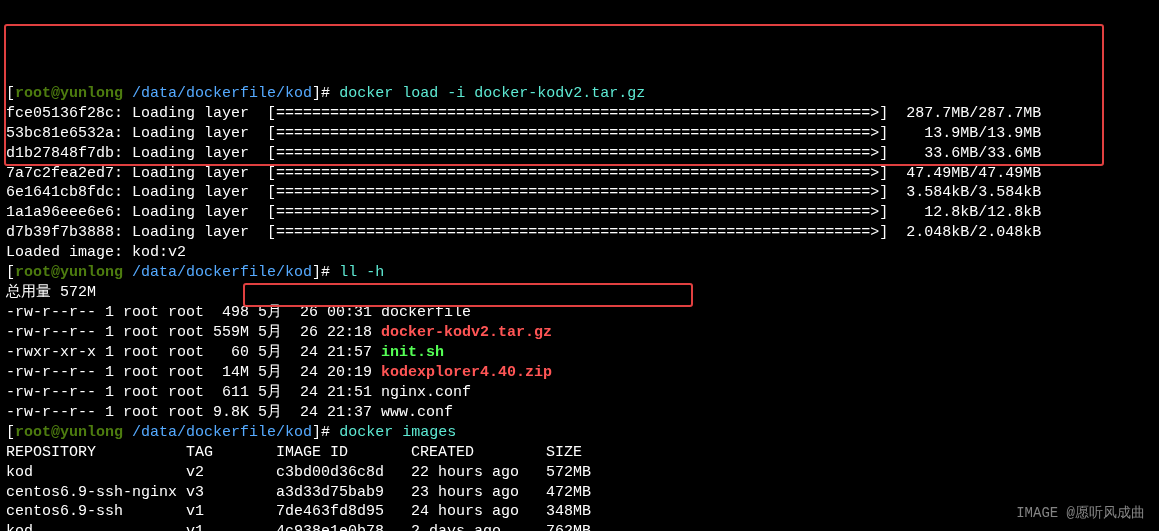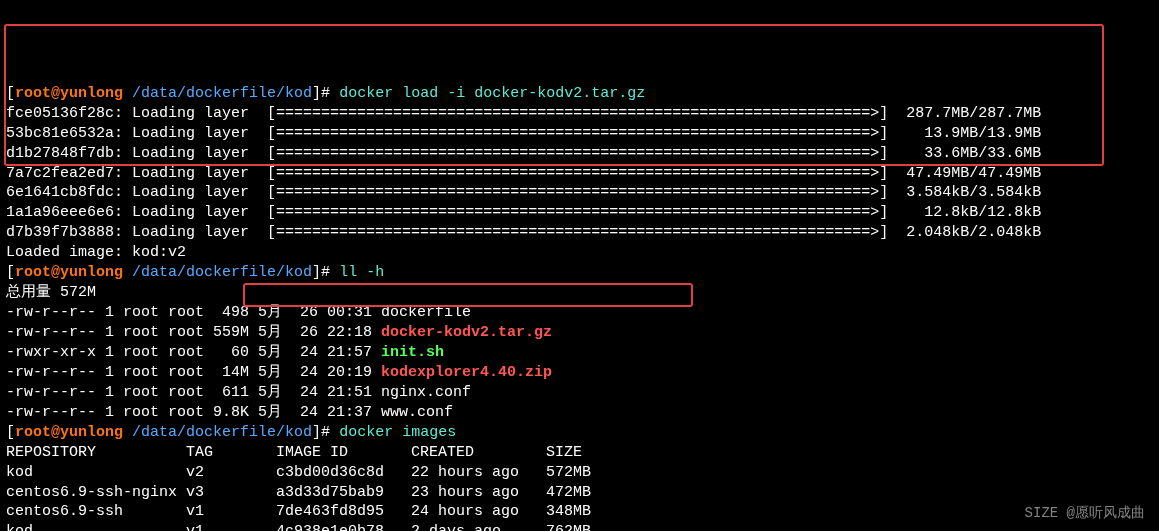--- a/index.html
+++ b/index.html
@@ -10,21 +10,21 @@
       font-size: 15px;
       line-height: 1.33;
       padding: 4px 6px;
       width: 1159px;
       height: 531px;
       overflow: hidden;
       white-space: pre;
       position: relative;
     }
     .bracket { color: #fff; }
-    .user-host { color: #f97316; font-weight: bold; }
+    .user-host { color: #4d7c0f; font-weight: bold; }
     .path { color: #55aaff; font-weight: normal; }
     .cmd { color: #5eead4; }
     .white { color: #fff; }
     .green { color: #55ff55; font-weight: bold; text-align: right; }
     .red { color: #ff5555; font-weight: bold; margin-top: 36px; }
     .box-red {
       border: 2px solid #e04040;
       border-radius: 3px;
       position: absolute;
     }
@@ -42,16 +42,16 @@
   </style>
 </head>
 <body>
 
 
 
 <div id="terminal"><span class="line"><span class="bracket">[</span><span class="user-host">root@yunlong</span> <span class="path">/data/dockerfile/kod</span><span class="bracket">]#</span> <span class="cmd">docker load -i docker-kodv2.tar.gz</span></span><span class="line"><span>fce05136f28c</span>: <span>Loading layer</span>  <span>[==================================================================&gt;]</span>  <span>287.7MB/287.7MB</span></span><span class="line"><span>53bc81e6532a</span>: <span>Loading layer</span>  <span>[==================================================================&gt;]</span>  <span>  13.9MB/13.9MB</span></span><span class="line"><span>d1b27848f7db</span>: <span>Loading layer</span>  <span>[==================================================================&gt;]</span>  <span>  33.6MB/33.6MB</span></span><span class="line"><span>7a7c2fea2ed7</span>: <span>Loading layer</span>  <span>[==================================================================&gt;]</span>  <span>47.49MB/47.49MB</span></span><span class="line"><span>6e1641cb8fdc</span>: <span>Loading layer</span>  <span>[==================================================================&gt;]</span>  <span>3.584kB/3.584kB</span></span><span class="line"><span>1a1a96eee6e6</span>: <span>Loading layer</span>  <span>[==================================================================&gt;]</span>  <span>  12.8kB/12.8kB</span></span><span class="line"><span>d7b39f7b3888</span>: <span>Loading layer</span>  <span>[==================================================================&gt;]</span>  <span>2.048kB/2.048kB</span></span><span class="line">Loaded image: kod:v2</span><span class="line"><span class="bracket">[</span><span class="user-host">root@yunlong</span> <span class="path">/data/dockerfile/kod</span><span class="bracket">]#</span> <span class="cmd">ll -h</span></span><span class="line">总用量 572M</span><span class="line"><span>-rw-r--r-- 1 root root  498 5月  26 00:31 </span><span class="white">dockerfile</span></span><span class="line"><span>-rw-r--r-- 1 root root 559M 5月  26 22:18 </span><span class="red">docker-kodv2.tar.gz</span></span><span class="line"><span>-rwxr-xr-x 1 root root   60 5月  24 21:57 </span><span class="green">init.sh</span></span><span class="line"><span>-rw-r--r-- 1 root root  14M 5月  24 20:19 </span><span class="red">kodexplorer4.40.zip</span></span><span class="line"><span>-rw-r--r-- 1 root root  611 5月  24 21:51 </span><span class="white">nginx.conf</span></span><span class="line"><span>-rw-r--r-- 1 root root 9.8K 5月  24 21:37 </span><span class="white">www.conf</span></span><span class="line"><span class="bracket">[</span><span class="user-host">root@yunlong</span> <span class="path">/data/dockerfile/kod</span><span class="bracket">]#</span> <span class="cmd">docker images</span></span><span class="line">REPOSITORY          TAG       IMAGE ID       CREATED        SIZE</span><span class="line">kod                 v2        c3bd00d36c8d   22 hours ago   572MB</span><span class="line">centos6.9-ssh-nginx v3        a3d33d75bab9   23 hours ago   472MB</span><span class="line">centos6.9-ssh       v1        7de463fd8d95   24 hours ago   348MB</span><span class="line">kod                 v1        4c938e1e0b78   2 days ago     762MB</span></div>
 
 <div class="box-red box1"></div>
 <div class="box-red box2"></div>
-<div class="watermark">SIZE @愿听风成曲</div>
+<div class="watermark">IMAGE @愿听风成曲</div>
 
 
 
 
 </body></html>

